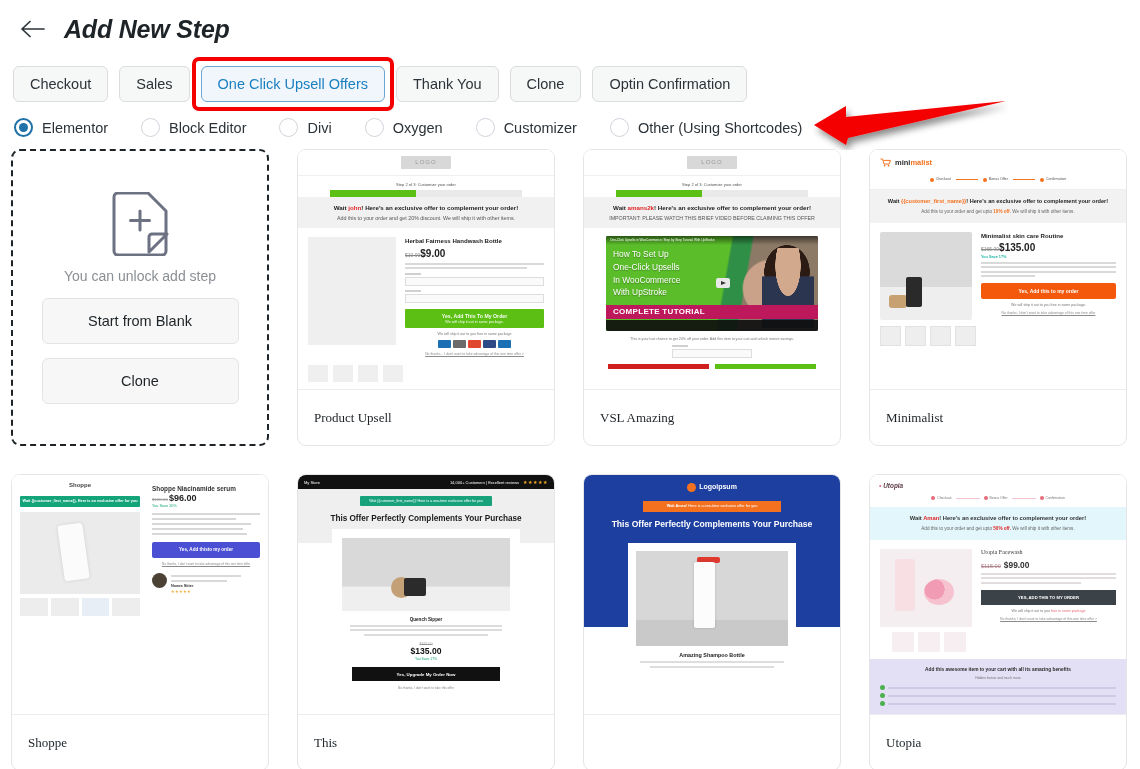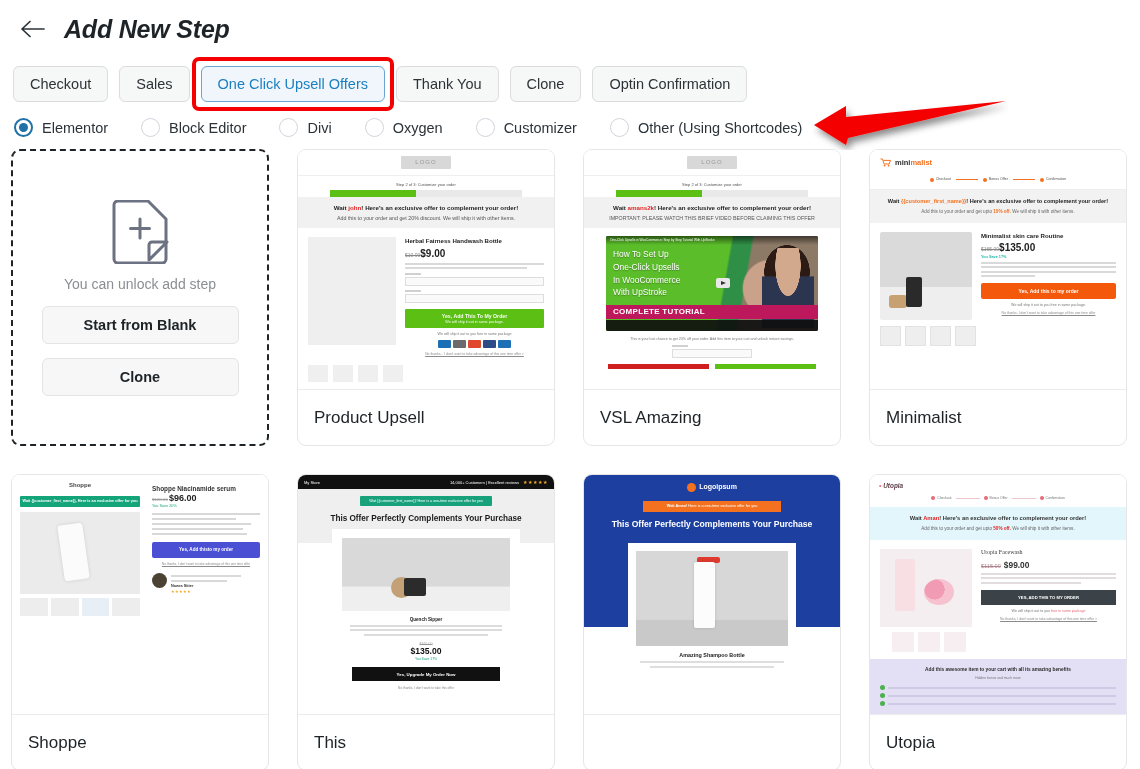--- a/index.html
+++ b/index.html
@@ -84,40 +84,40 @@
     border:2px dashed #1d2327;
     border-radius:9px;
     height:297px;
     background:#fff;
     display:flex; flex-direction:column; align-items:center; justify-content:center;
     cursor:pointer;
   }
   .add-icon { margin-bottom:8px; }
   .add-hint { font-size:14px; color:#8a8f94; margin-bottom:14px; }
   .add-btn {
-    width:197px; height:38px;
+    width:197px; height:46px;
     background:#f7f7f7; border:1px solid #e4e4e6; border-radius:6px;
     display:flex; align-items:center; justify-content:center;
-    font-size:14.5px; color:#1d2327; font-weight:700;
+    font-size:14.5px; color:#1d2327; font-weight:400;
     cursor:pointer; margin-bottom:14px;
   }
   .add-btn:last-child { margin-bottom:0; }
 
   
   .tcard {
     border:1px solid #e6e6e8;
     border-radius:9px;
     background:#fff;
     height:297px;
     overflow:hidden;
     display:flex; flex-direction:column;
     cursor:pointer;
   }
   .tcard-thumb { height:240px; overflow:hidden; position:relative; background:#fff; border-bottom:1px solid #ececee; }
-  .tcard-name { flex:1; display:flex; align-items:center; padding-left:16px; font-size:17px; font-weight:400; color:#1d2327; }
+  .tcard-name { flex:1; display:flex; align-items:center; padding-left:16px; font-size:13px; font-weight:400; color:#1d2327;font-family:Liberation Serif, serif; }
 
   
   .mp { position:absolute; inset:0; background:#fff; font-size:4px; line-height:1.25; }
   .mp-logobar { height:26px; display:flex; align-items:center; justify-content:center; border-bottom:1px solid #efefef; }
   .logo-box { background:#d8d8d8; color:#9a9a9a; font-size:6px; letter-spacing:1px; padding:3px 14px; border-radius:1px; }
   .mp-steps { text-align:center; font-size:4px; color:#555; padding:6px 0 3px; }
   .mp-progress { height:7px; background:#e9e9e9; margin:0 32px; position:relative; }
   .mp-progress > i { position:absolute; left:0; top:0; bottom:0; width:45%; background:#5cc014; }
   .mp-banner { background:#f1f1f1; text-align:center; padding:7px 8px; }
   .mp-banner b { font-size:6.2px; color:#222; }

